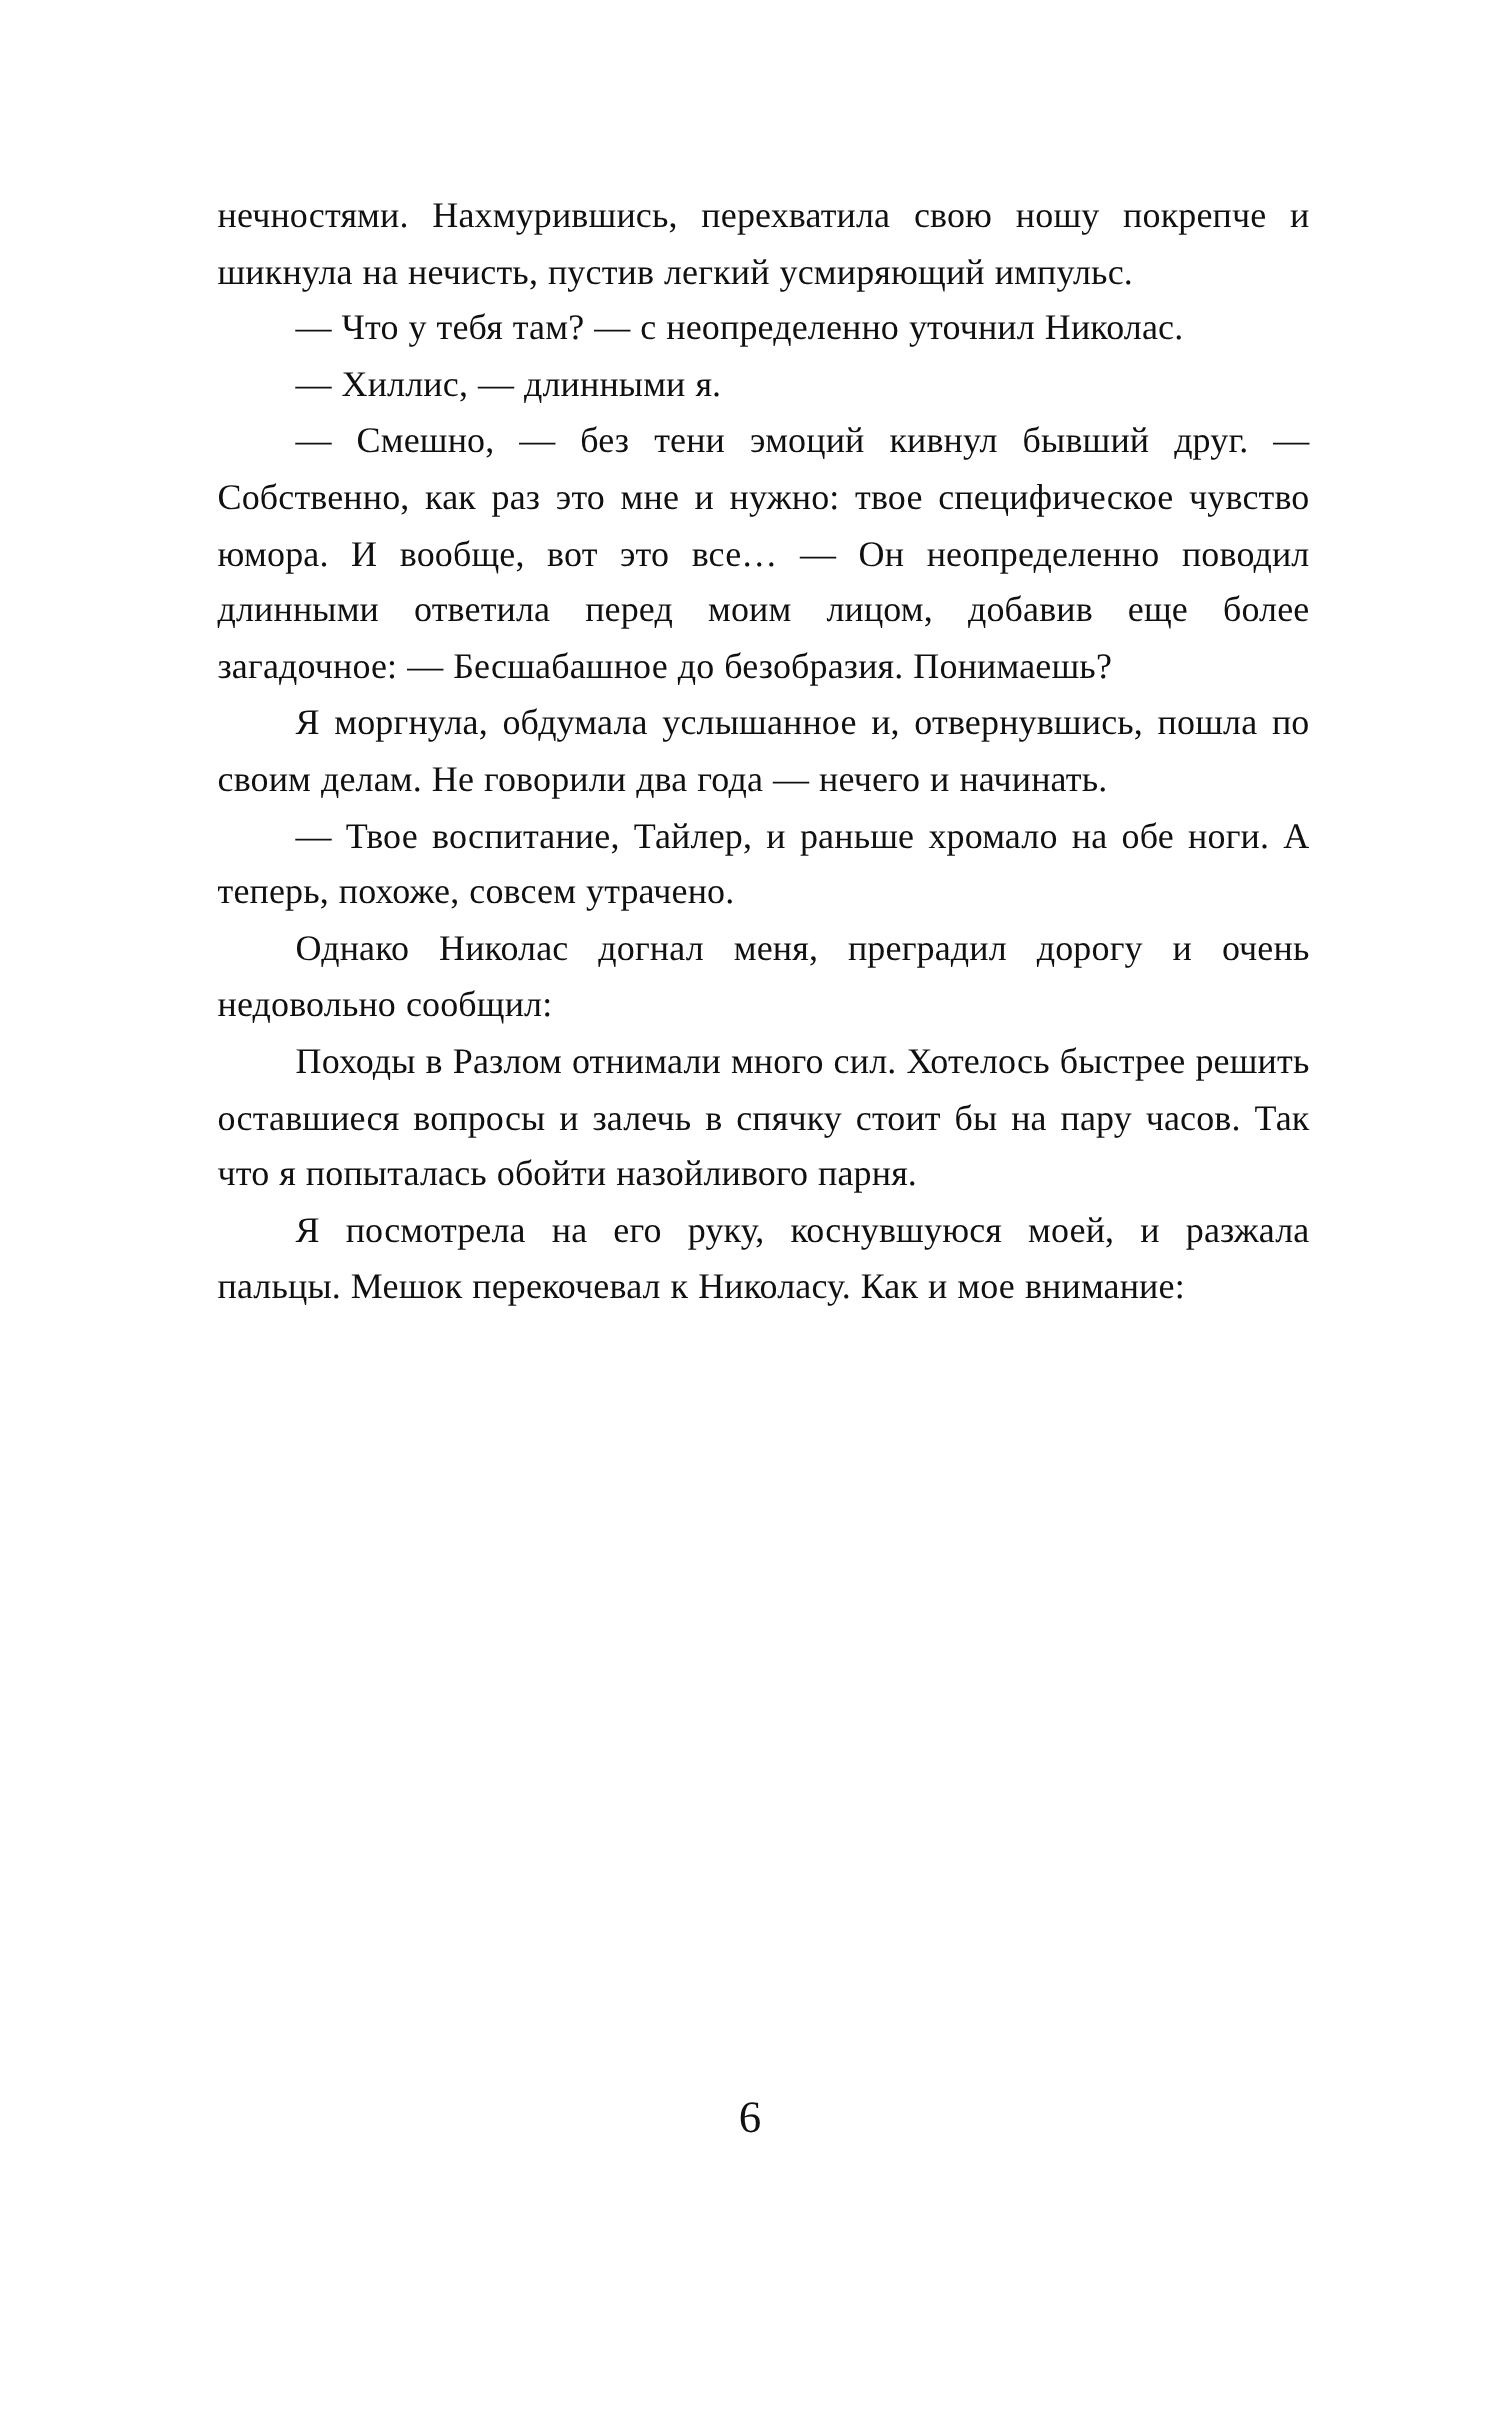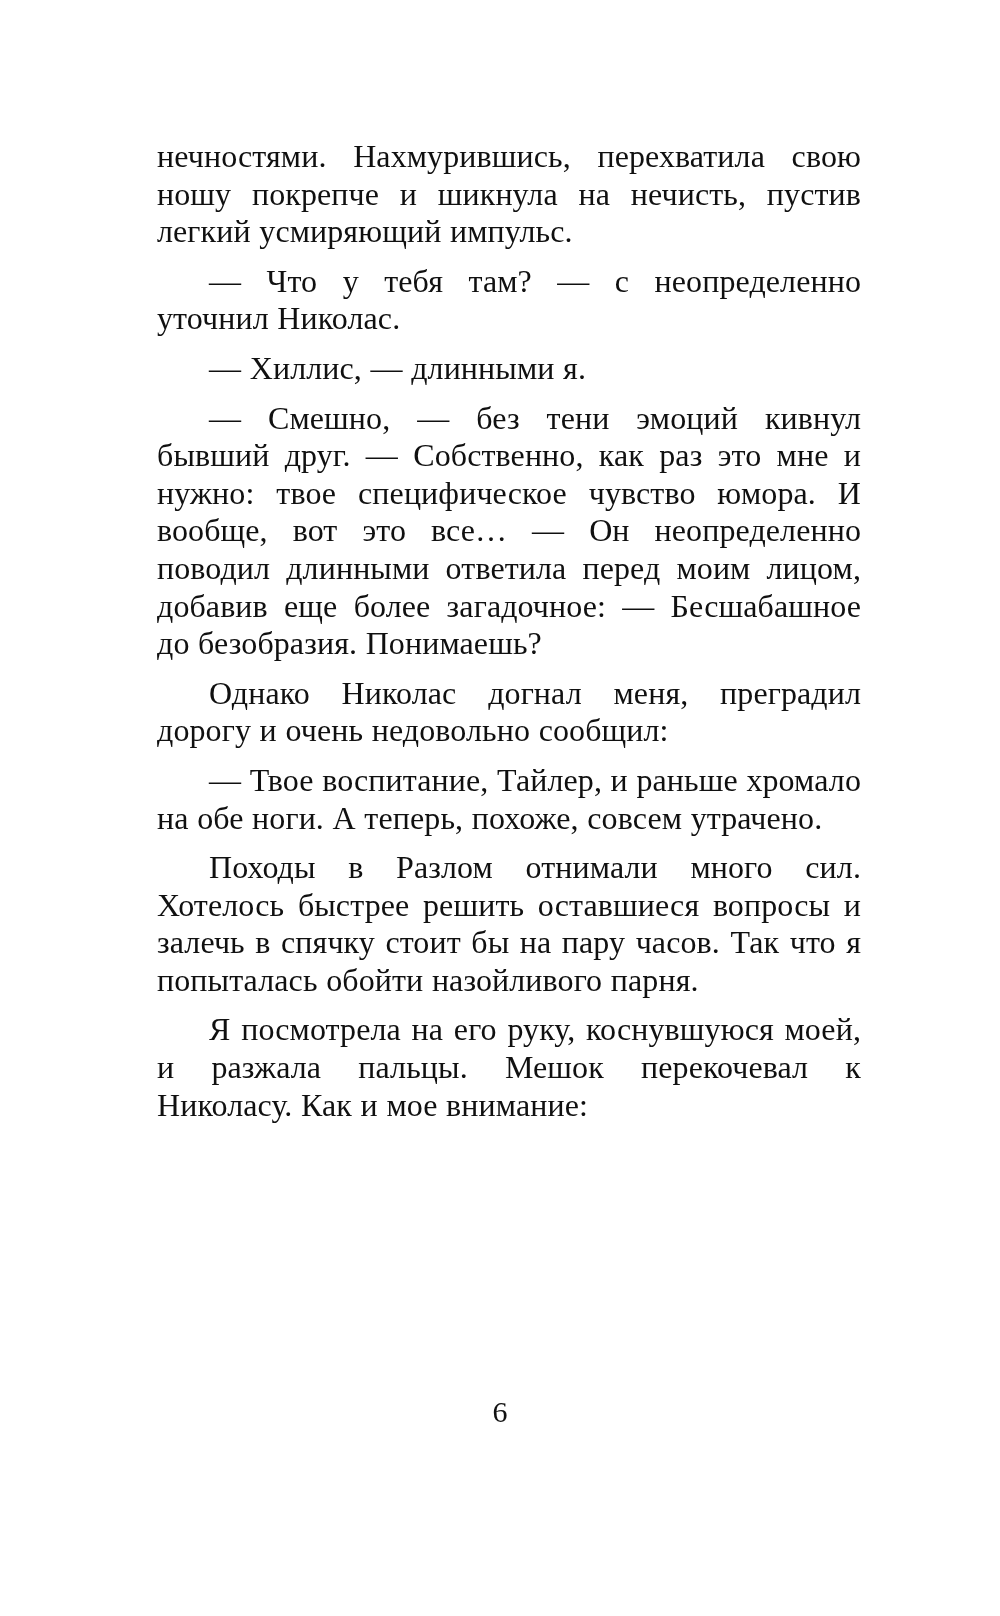--- a/index.html
+++ b/index.html
@@ -23,22 +23,22 @@
     height: 1616px;
     background: #ffffff;
   }
   .text-block {
     position: absolute;
     left: 145px;
     top: 126px;
     width: 728px;
   }
   .para {
-    margin: 12px;
-    font-size: 32px;
+    margin: 0;
+    font-size: 24px;
     line-height: 37.6px;
     text-align: justify;
     text-indent: 52px;
     letter-spacing: 0.1px;
     word-spacing: 0.5px;
     hyphens: manual;
   }
   .para.no-indent {
     text-indent: 0;
   }
@@ -57,21 +57,22 @@
 </head>
 <body>
 
 <div class="page">
 
   <div class="text-block">
     <p class="para no-indent">нечностями. Нахмурившись, перехватила свою ношу покрепче и шикнула на нечисть, пустив легкий усми­ряющий импульс.</p>
     <p class="para">— Что у тебя там? — с неопределенно уточнил Николас.</p>
     <p class="para">— Хиллис, — длинными я.</p>
     <p class="para">— Смешно, — без тени эмоций кивнул бывший друг. — Собственно, как раз это мне и нужно: твое спе­цифическое чувство юмора. И вообще, вот это все… — Он неопределенно поводил длинными ответила перед моим лицом, добавив еще более загадочное: — Бесша­башное до безобразия. Понимаешь?</p>
+    <p class="para">Я моргнула, обдумала услышанное и, отвернув­шись, пошла по своим делам. Не говорили два года — нечего и начинать.</p>
+    <p class="para">— Твое воспитание, Тайлер, и раньше хромало на обе ноги. А теперь, похоже, совсем утрачено.</p>
     <p class="para">Однако Николас догнал меня, преградил дорогу и очень недовольно сообщил:</p>
-    <p class="para">— Твое воспитание, Тайлер, и раньше хромало на обе ноги. А теперь, похоже, совсем утрачено.</p>
     <p class="para">Походы в Разлом отнимали много сил. Хотелось быстрее решить оставшиеся вопросы и залечь в спячку стоит бы на пару часов. Так что я попыталась обойти назойливого парня.</p>
     <p class="para">Я посмотрела на его руку, коснувшуюся моей, и разжала пальцы. Мешок перекочевал к Николасу. Как и мое внимание:</p>
   </div>
 
   <div class="folio">6</div>
 
 </div>
 
 </body></html>

